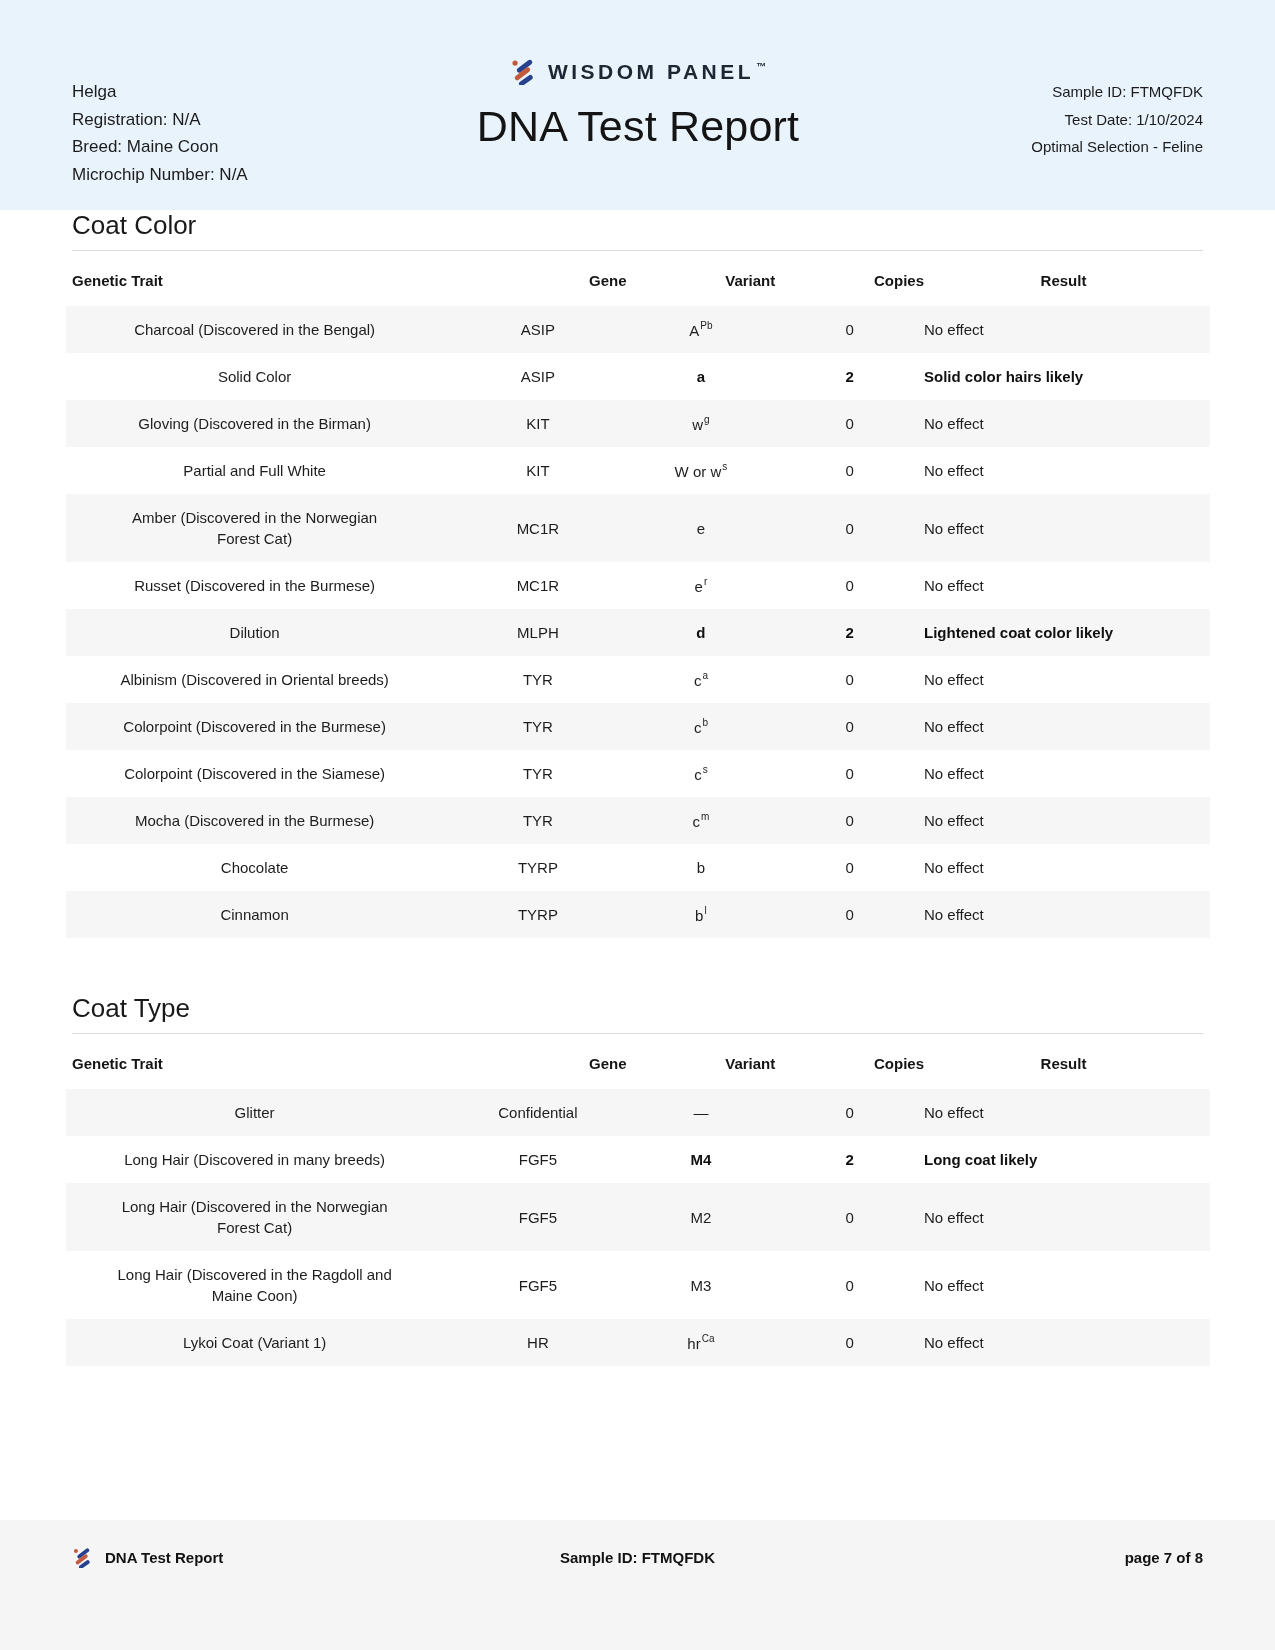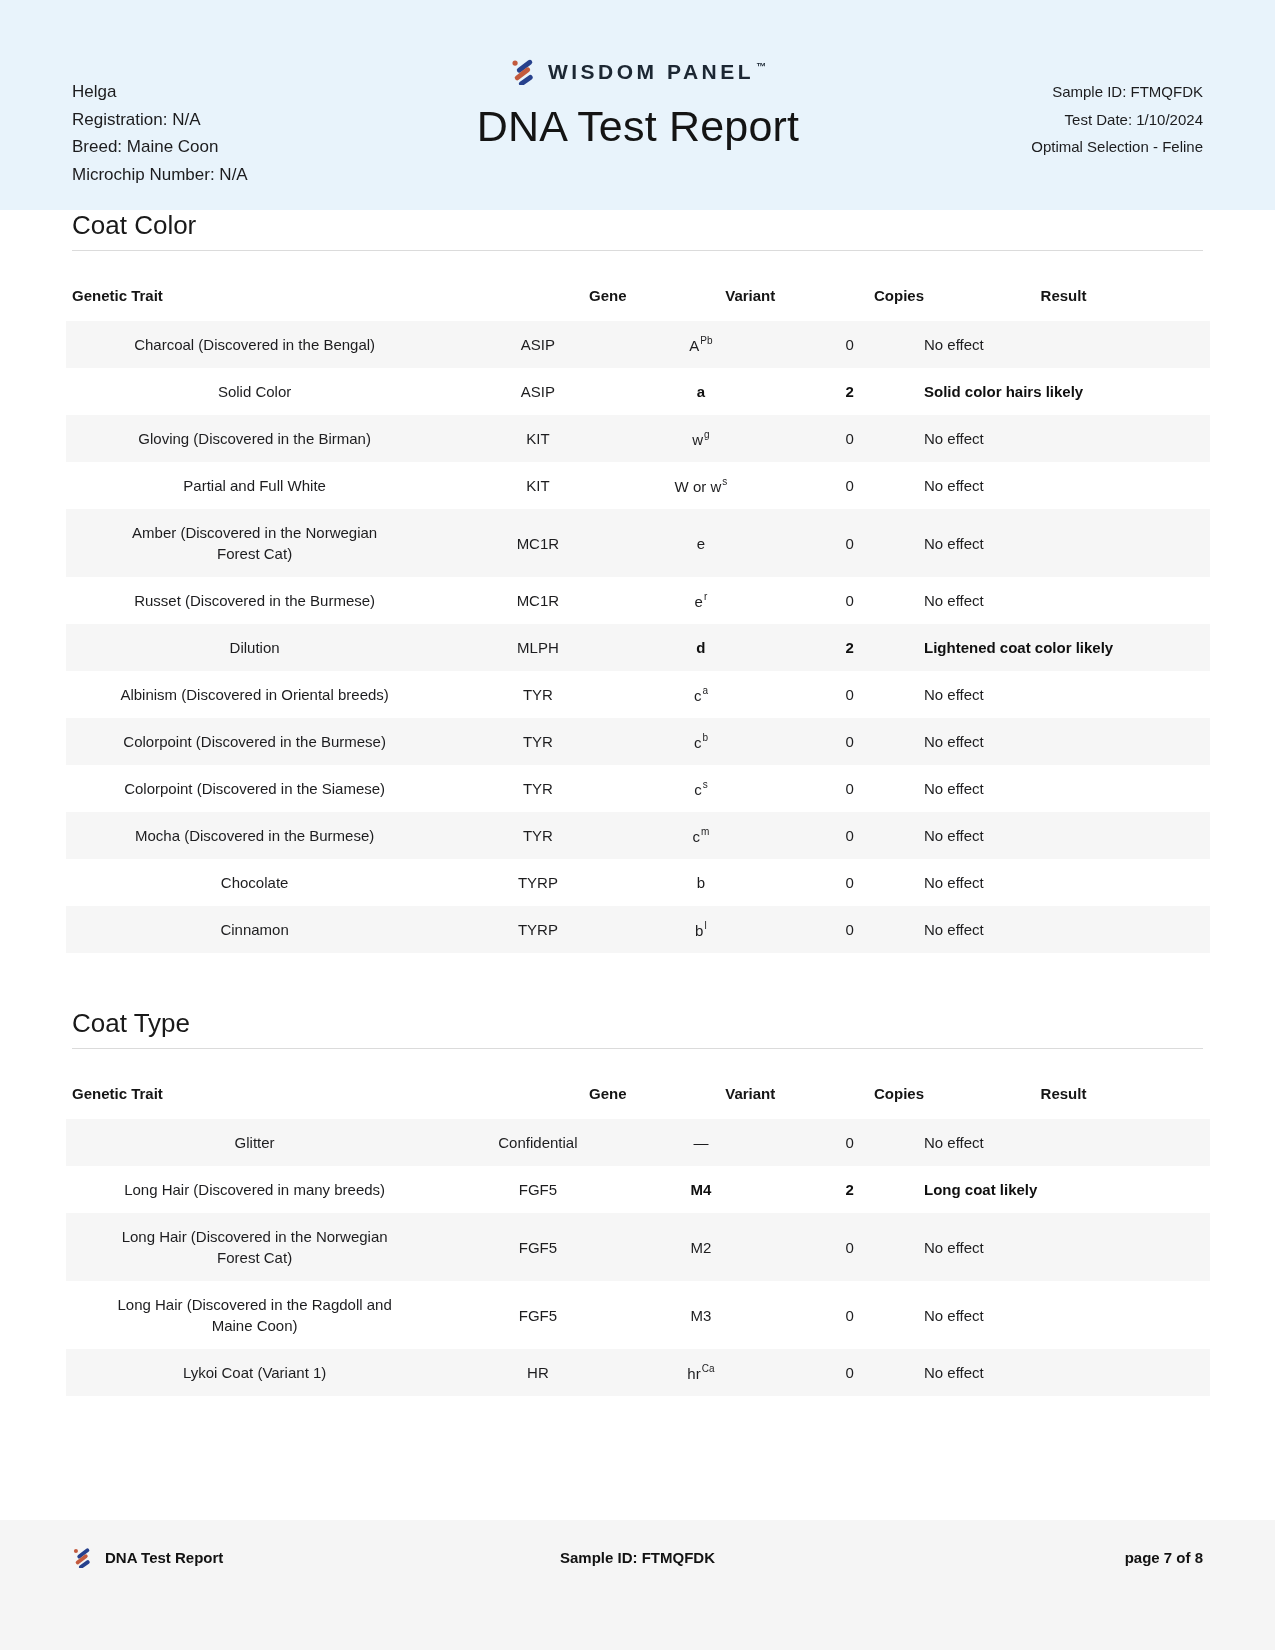--- a/index.html
+++ b/index.html
@@ -29,21 +29,21 @@
     margin-top:13px; font-size:43px; font-weight:500; letter-spacing:.2px; color:#141414;
   }
 
   
   .content { margin:0 65px 0 66px; }
   .section.first { }
   .section + .section { margin-top:55px; }
   .section-title { font-size:26px; font-weight:500; color:#191919; margin:0 7px 0 6px; }
   .rule { border-bottom:1px solid #dbdbdb; margin:9px 7px 0 6px; }
 
-  table { width:100%; border-collapse:collapse; table-layout:fixed; margin-top:28px; }
+  table { width:100%; border-collapse:collapse; table-layout:fixed; margin-top:13px; }
   col.w-trait  { width:33.5%; }
   col.w-gene   { width:15.5%; }
   col.w-variant{ width:13%; }
   col.w-copies { width:13%; }
   col.w-result { width:25%; }
 
   thead th { font-size:15px; font-weight:700; color:#151515; padding:8px 0 17px; }
   th.c-trait { text-align:left; padding-left:6px; }
   th.c-gene, th.c-variant, th.c-copies { text-align:right; }
   th.c-result { padding-right:7px; }

